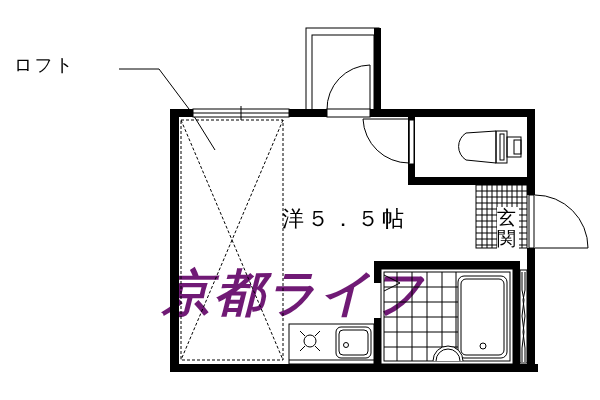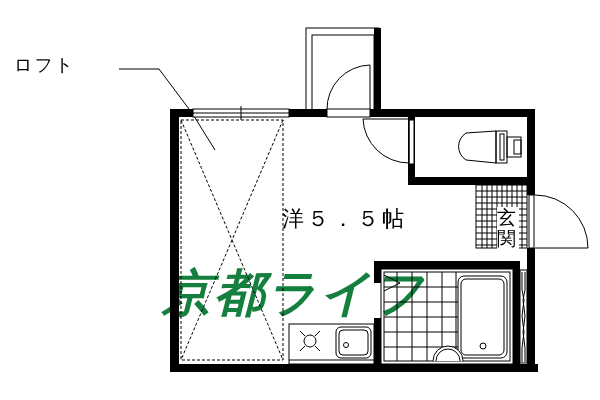--- a/index.html
+++ b/index.html
@@ -5,21 +5,21 @@
     html, body { margin: 0; padding: 0; background: #ffffff; }
     body { width: 600px; height: 400px; position: relative; overflow: hidden;
            font-family: "DejaVu Sans", "Liberation Sans", sans-serif; }
     #plan { position: absolute; left: 0; top: 0; width: 600px; height: 400px; }
     .lbl { position: absolute; color: #000; white-space: nowrap; line-height: 1; }
     .loft-label { left: 14px; top: 56px; font-size: 18px; letter-spacing: 2px; }
     .room-label { left: 282px; top: 208px; font-size: 22px; letter-spacing: 3px; }
     .genkan-label { position: absolute; left: 497px; top: 207px; width: 22px;
                     font-size: 19px; line-height: 21px; text-align: left; background: #fff; }
     .watermark { position: absolute; left: 162px; top: 268px; font-size: 50px; font-weight: bold;
-                 color: #15803d; letter-spacing: 2px; font-style: italic; line-height: 1; pointer-events: none; }
+                 color: #701a75; letter-spacing: 2px; font-style: italic; line-height: 1; pointer-events: none; }
   </style>
 </head>
 <body>
 
 <div class="watermark">京都ライフ</div>
 
 <svg id="plan" viewBox="0 0 600 400" xmlns="http://www.w3.org/2000/svg">
 
   <g stroke="#000" stroke-width="1" fill="none">
     <polyline points="119,69 159,69 192,113 215,150"></polyline>

